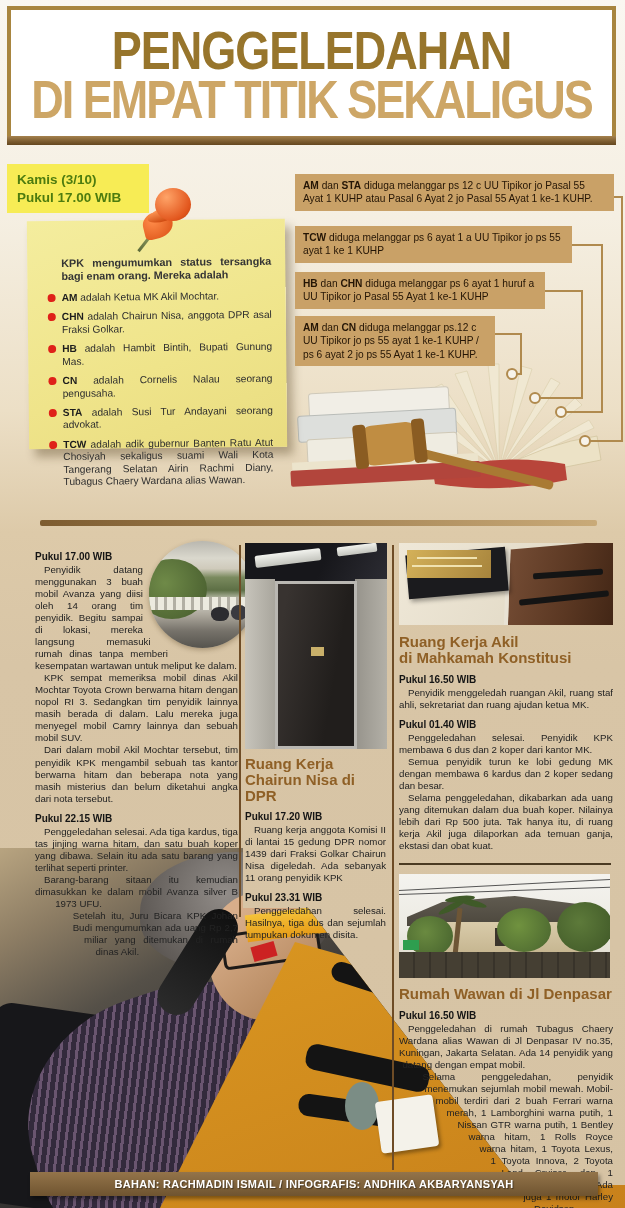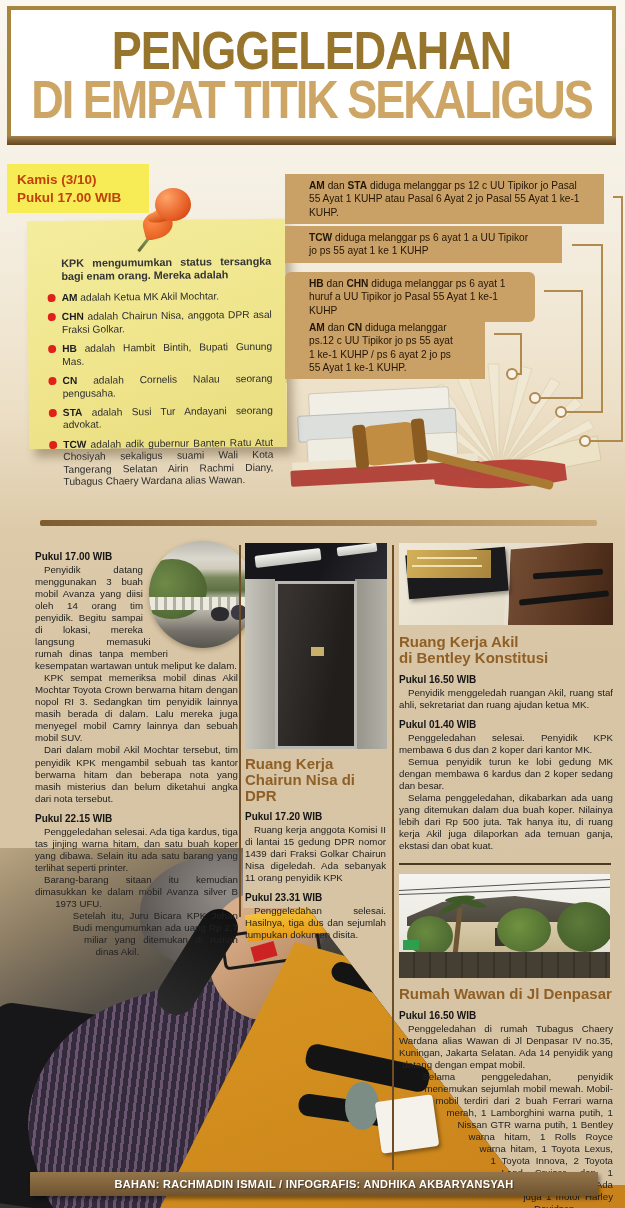--- a/index.html
+++ b/index.html
@@ -8,44 +8,44 @@
     background:linear-gradient(180deg,#faf7f1 0%,#f5efe2 18%,#ecdfc6 34%,#ddcaa9 44%,#d8c5a6 55%,#d6c3a4 100%);}
   
   .title-box{position:absolute;left:7px;top:6px;width:609px;height:139px;box-sizing:border-box;
     background:#fff;border:4px solid #a8853f;display:flex;flex-direction:column;justify-content:center;align-items:center;}
   .title-l1{font-weight:bold;font-size:45px;color:#97752c;letter-spacing:-1px;transform:scaleY(1.2);white-space:nowrap;line-height:1.08;}
   .title-l2{font-weight:bold;font-size:45px;color:#cda666;letter-spacing:-2px;transform:scaleY(1.2);white-space:nowrap;line-height:1.08;}
   .top-bar{position:absolute;left:7px;top:136px;width:609px;height:9px;
     background:linear-gradient(180deg,#a5824e 0%,#7c5c30 60%,#64471f 100%);}
   
   .kamis{position:absolute;left:7px;top:164px;width:142px;box-sizing:border-box;background:#f7ec55;
-    padding:7px 10px;font-size:13.5px;font-weight:bold;color:#c2410c;line-height:1.3;}
+    padding:7px 10px;font-size:13.5px;font-weight:bold;color:#4d7c0f;line-height:1.3;}
   
   .sticky{position:absolute;left:28px;top:220px;width:258px;height:228px;box-sizing:border-box;
     background:linear-gradient(160deg,#f4ed9e 0%,#efe globalization48a 60%,#e9dc80 100%);
     background:linear-gradient(160deg,#f4ed9e 0%,#efe48a 60%,#e9dc80 100%);
     transform:rotate(-0.6deg);box-shadow:6px 8px 10px rgba(70,50,15,.35);
     padding:36px 14px 8px 20px;z-index:2;}
   .sticky-intro{font-size:10.8px;font-weight:bold;color:#343434;line-height:1.25;margin:0 0 8px 14px;text-align:justify;}
   .s-item{position:relative;margin:0 0 7px 14px;font-size:10.2px;color:#2e2e2e;line-height:1.22;text-align:justify;}
   .s-item .dot{position:absolute;left:-14px;top:2px;width:8px;height:8px;border-radius:50%;background:#df2119;}
   .s-item b{font-weight:bold;color:#1d1d1d;}
   
   .pin{position:absolute;left:133px;top:190px;width:64px;height:70px;z-index:3;}
   .pin .needle{position:absolute;left:12px;top:38px;width:3px;height:26px;background:linear-gradient(#9aa86a,#5d6b3a);transform:rotate(38deg);}
   .pin .cone{position:absolute;left:10px;top:22px;width:30px;height:26px;background:radial-gradient(circle at 35% 30%,#ff8c4a,#d94e12);border-radius:50% 50% 60% 20%;transform:rotate(-14deg);}
   .pin .collar{position:absolute;left:14px;top:18px;width:34px;height:13px;background:linear-gradient(#ff9a58,#cf4a10);border-radius:50%;transform:rotate(-18deg);}
   .pin .head{position:absolute;left:22px;top:-2px;width:36px;height:33px;background:radial-gradient(circle at 32% 28%,#ffa468,#e2561d 70%,#b23c08);border-radius:50%;}
   
-  .law{position:absolute;left:285px;box-sizing:border-box;background:#c9a167;color:#241505;
-    padding:5px 24px;font-size:10.2px;line-height:1.3;z-index:2;}
+  .law{position:absolute;left:295px;box-sizing:border-box;background:#c9a167;color:#241505;
+    padding:5px 8px;font-size:10.2px;line-height:1.3;z-index:2;}
   .law b{font-weight:bold;}
   .law1{top:174px;width:319px;}
   .law2{top:226px;width:277px;}
-  .law3{top:272px;width:250px;border-radius:6px;}
+  .law3{top:272px;width:250px;}
   .law4{top:316px;width:200px;}
   
   .overlay-svg{position:absolute;left:0;top:0;width:625px;height:1208px;z-index:1;pointer-events:none;}
   .books{position:absolute;left:283px;top:352px;width:338px;height:152px;z-index:0;}
   .divider{position:absolute;left:40px;top:520px;width:557px;height:6px;border-radius:2px;
     background:linear-gradient(to right,#7d5c30,#c9aa78);}
   
   .colhead{font-size:15px;font-weight:bold;color:#8f6026;line-height:1.05;margin:0 0 6px 0;}
   .tlabel{font-size:10px;font-weight:bold;color:#141414;margin:8px 0 2px 0;}
   .para{font-size:9.7px;line-height:1.24;color:#232323;text-align:justify;text-indent:9px;margin:0;}
@@ -279,21 +279,21 @@
       <div class="mk-door"></div>
       <div class="mk-strap" style="right:10px;top:28px;width:70px;transform:rotate(-4deg);"></div>
       <div class="mk-strap" style="right:4px;top:52px;width:90px;transform:rotate(-6deg);"></div>
       <div class="mk-plaque"></div>
       <div class="mk-brass"></div>
       <div class="mk-line" style="top:14px;width:60px;left:18px;"></div>
       <div class="mk-line" style="top:22px;width:70px;left:13px;"></div>
     </div>
     <h3 class="colhead" style="margin-top:9px;">
       <span>Ruang Kerja Akil</span><br>
-      <span>di Bentley Konstitusi</span>
+      <span>di Mahkamah Konstitusi</span>
     </h3>
     <p class="tlabel">Pukul 16.50 WIB</p>
     <p class="para">Penyidik menggeledah ruangan Akil, ruang staf ahli, sekretariat dan ruang ajudan ketua MK.</p>
     <p class="tlabel">Pukul 01.40 WIB</p>
     <p class="para">Penggeledahan selesai. Penyidik KPK membawa 6 dus dan 2 koper dari kantor MK.</p>
     <p class="para">Semua penyidik turun ke lobi gedung MK dengan membawa 6 kardus dan 2 koper sedang dan besar.</p>
     <p class="para">Selama penggeledahan, dikabarkan ada uang yang ditemukan dalam dua buah koper. Nilainya lebih dari Rp 500 juta. Tak hanya itu, di ruang kerja Akil juga dilaporkan ada temuan ganja, ekstasi dan obat kuat.</p>
     <hr class="rhr">
     <div class="housephoto">
       <div class="hp-sky"></div>

